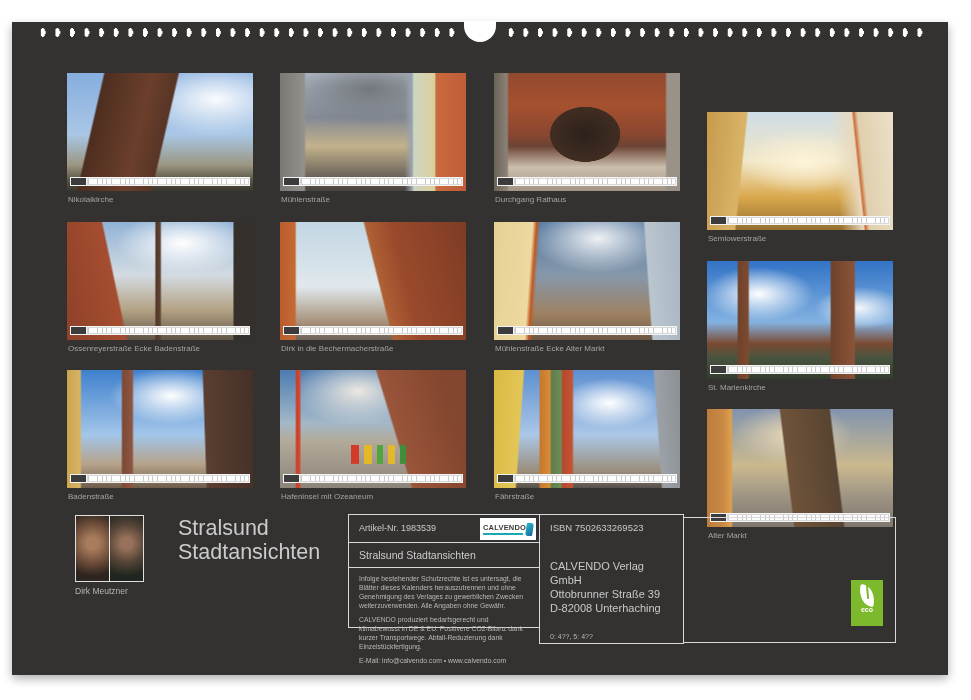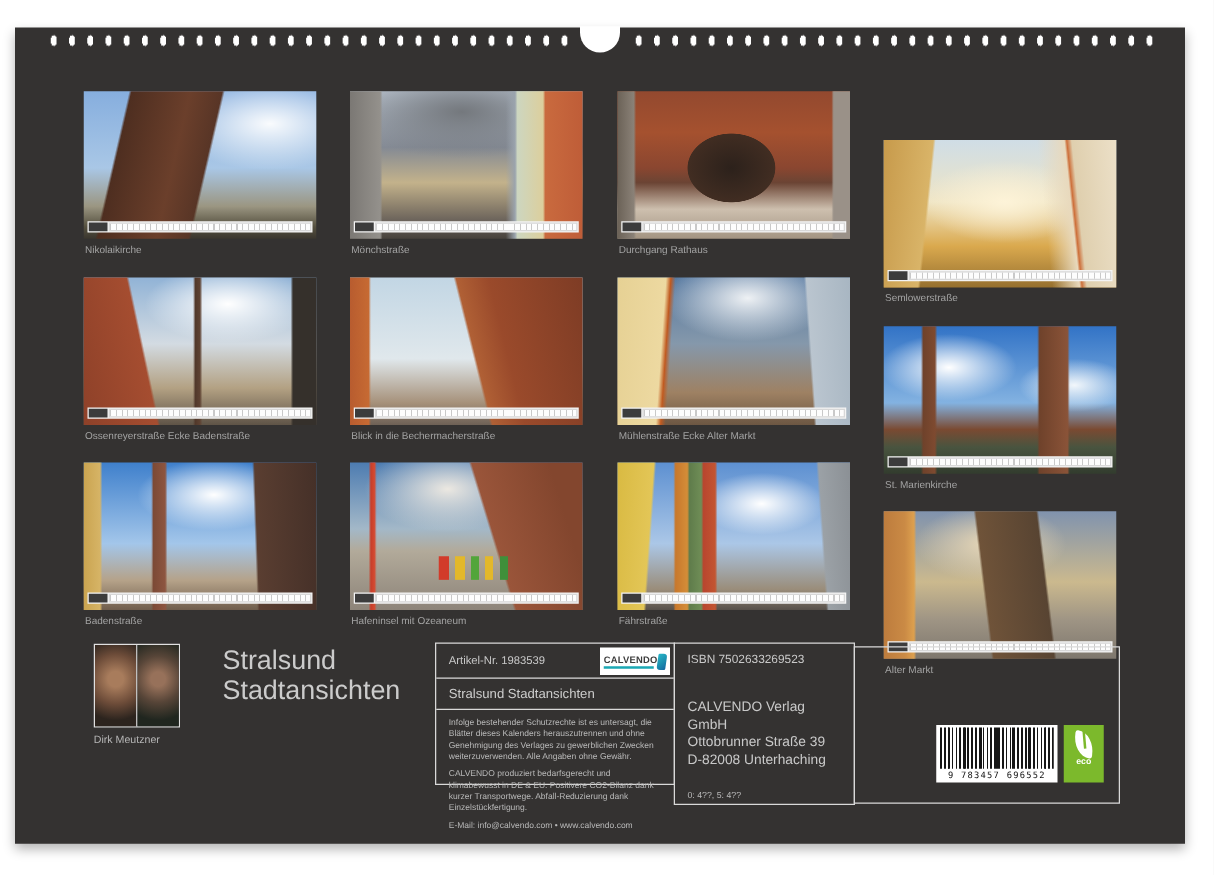--- a/index.html
+++ b/index.html
@@ -101,21 +101,21 @@
           <div class="daycells"></div>
         </div>
       <div class="caption">Nikolaikirche</div>
     </div>
     <div class="thumb c1 r0">
       <div class="photo" style="background: linear-gradient(90deg, rgb(123, 120, 116) 0%, rgb(148, 145, 140) 13%, rgba(0, 0, 0, 0) 14%), linear-gradient(270deg, rgb(191, 93, 56) 0%, rgb(201, 106, 62) 16%, rgb(220, 207, 157) 17%, rgb(205, 214, 192) 28%, rgb(154, 163, 173) 29%, rgba(0, 0, 0, 0) 33%), radial-gradient(70% 45% at 48% 14%, rgb(116, 120, 125), rgba(116, 120, 125, 0) 70%), linear-gradient(rgb(185, 195, 207) 0%, rgb(132, 138, 148) 38%, rgb(195, 178, 139) 62%, rgb(106, 98, 90) 88%, rgb(71, 66, 60) 100%);"></div>
       <div class="datebar">
           <div class="monthchip"></div>
           <div class="daycells"></div>
         </div>
-      <div class="caption">Mönchstraße</div>
+      <div class="caption">Mühlenstraße</div>
     </div>
     <div class="thumb c2 r0">
       <div class="photo" style="background: radial-gradient(34% 42% at 49% 52%, rgb(44, 33, 27) 0%, rgb(65, 45, 34) 55%, rgba(0, 0, 0, 0) 56%), linear-gradient(90deg, rgb(107, 98, 87) 0%, rgb(138, 129, 119) 7%, rgba(0, 0, 0, 0) 8%, rgba(0, 0, 0, 0) 92%, rgb(154, 145, 136) 93%), linear-gradient(rgb(147, 73, 47) 0%, rgb(165, 81, 47) 28%, rgb(138, 70, 48) 52%, rgb(107, 68, 52) 62%, rgb(205, 191, 174) 80%, rgb(163, 148, 130) 100%);"></div>
       <div class="datebar">
           <div class="monthchip"></div>
           <div class="daycells"></div>
         </div>
       <div class="caption">Durchgang Rathaus</div>
     </div>
     <div class="thumb c3 r0">
@@ -134,21 +134,21 @@
           <div class="daycells"></div>
         </div>
       <div class="caption">Ossenreyerstraße Ecke Badenstraße</div>
     </div>
     <div class="thumb c1 r1">
       <div class="photo" style="background: linear-gradient(90deg, rgb(184, 92, 47) 0%, rgb(198, 106, 51) 8%, rgba(0, 0, 0, 0) 9%), linear-gradient(256deg, rgb(126, 60, 37) 0%, rgb(154, 74, 43) 35%, rgb(176, 96, 53) 47%, rgba(0, 0, 0, 0) 48%), linear-gradient(rgb(194, 214, 228) 0%, rgb(224, 232, 236) 55%, rgb(166, 145, 122) 85%, rgb(110, 97, 86) 100%);"></div>
       <div class="datebar">
           <div class="monthchip"></div>
           <div class="daycells"></div>
         </div>
-      <div class="caption">Blick in die Bechermacherstraße</div>
+      <div class="caption">Dirk in die Bechermacherstraße</div>
     </div>
     <div class="thumb c2 r1">
       <div class="photo" style="background: linear-gradient(94deg, rgb(230, 209, 148) 0%, rgb(237, 217, 161) 20%, rgb(192, 90, 32) 22%, rgba(0, 0, 0, 0) 24%), linear-gradient(266deg, rgb(168, 182, 194) 0%, rgb(186, 197, 207) 18%, rgba(0, 0, 0, 0) 19%), radial-gradient(55% 45% at 56% 14%, rgb(238, 241, 244), rgba(238, 241, 244, 0) 65%), linear-gradient(rgb(84, 119, 159) 0%, rgb(133, 152, 171) 45%, rgb(158, 129, 99) 78%, rgb(109, 87, 67) 100%);"></div>
       <div class="datebar">
           <div class="monthchip"></div>
           <div class="daycells"></div>
         </div>
       <div class="caption">Mühlenstraße Ecke Alter Markt</div>
     </div>
     <div class="thumb c3 r1">
@@ -224,24 +224,20 @@
       <div class="isbn">ISBN 7502633269523</div>
       <div class="publisher">
         <div>CALVENDO Verlag GmbH</div>
         <div>Ottobrunner Straße 39</div>
         <div>D-82008 Unterhaching</div>
       </div>
       <div class="price-note">0: 4??, 5: 4??</div>
     </div>
 
     <div class="infobox colC">
-      <div class="barcode">
-        <div class="bars"></div>
-        <div class="bar-digits">9 783457 696552</div>
-      </div>
       <div class="eco">
         <div class="eco-leaf"></div>
         <div class="eco-label">eco</div>
       </div>
     </div>
 
   </div>
 </div>
 
 </body></html>

